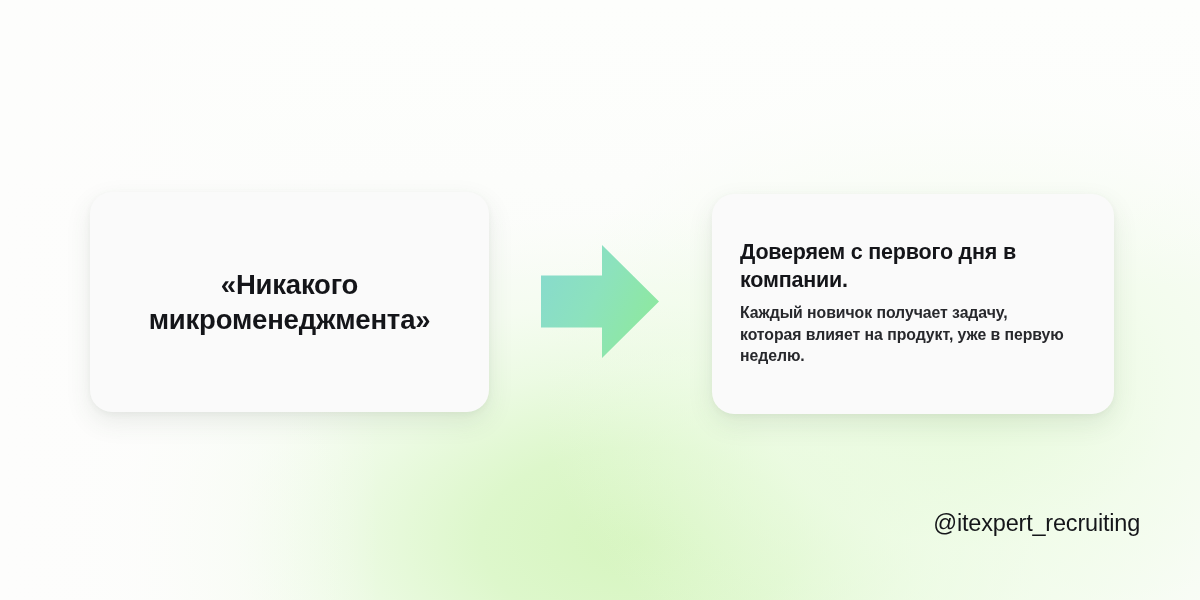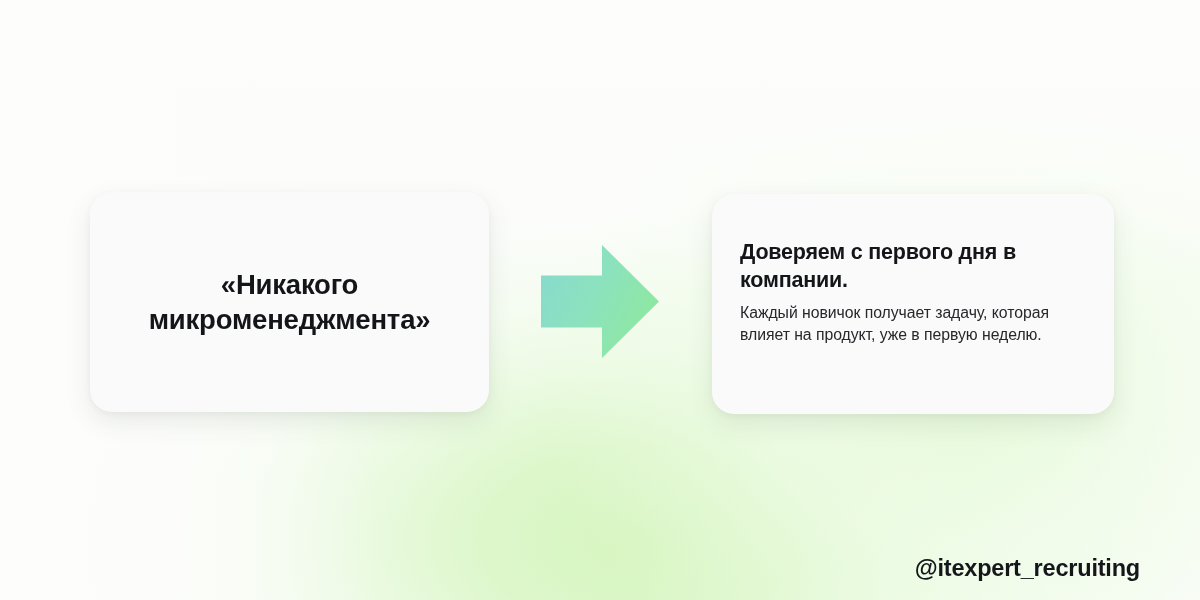--- a/index.html
+++ b/index.html
@@ -107,21 +107,21 @@
     font-size: 21.5px;
     font-weight: bold;
     line-height: 1.3;
     letter-spacing: -0.2px;
     color: #141519;
     margin: 0 0 7px 0;
     max-width: 330px;
   }
   .card-right-body {
     font-size: 15.8px;
-    font-weight: normal;
+    font-weight: bold;
     line-height: 1.37;
     letter-spacing: -0.05px;
     color: #27282c;
     margin: 0;
     max-width: 330px;
   }
 
   
   #arrow {
     position: absolute;
@@ -131,25 +131,24 @@
     height: 115px;
   }
   #arrow svg { display: block; width: 120px; height: 115px; }
 
   
   #handle {
     position: absolute;
     right: 60px;
     top: 510px;
     font-size: 23.5px;
-    font-weight: bold;
+    font-weight: normal;
     letter-spacing: -0.2px;
     color: #15161a;
     white-space: nowrap;
-    margin-top: 45px;
   }
 </style>
 </head>
 <body>
 
 <div id="canvas">
 
   <div class="glow glow-main"></div>
   <div class="glow glow-right"></div>
   <div class="glow glow-topsheen"></div>

